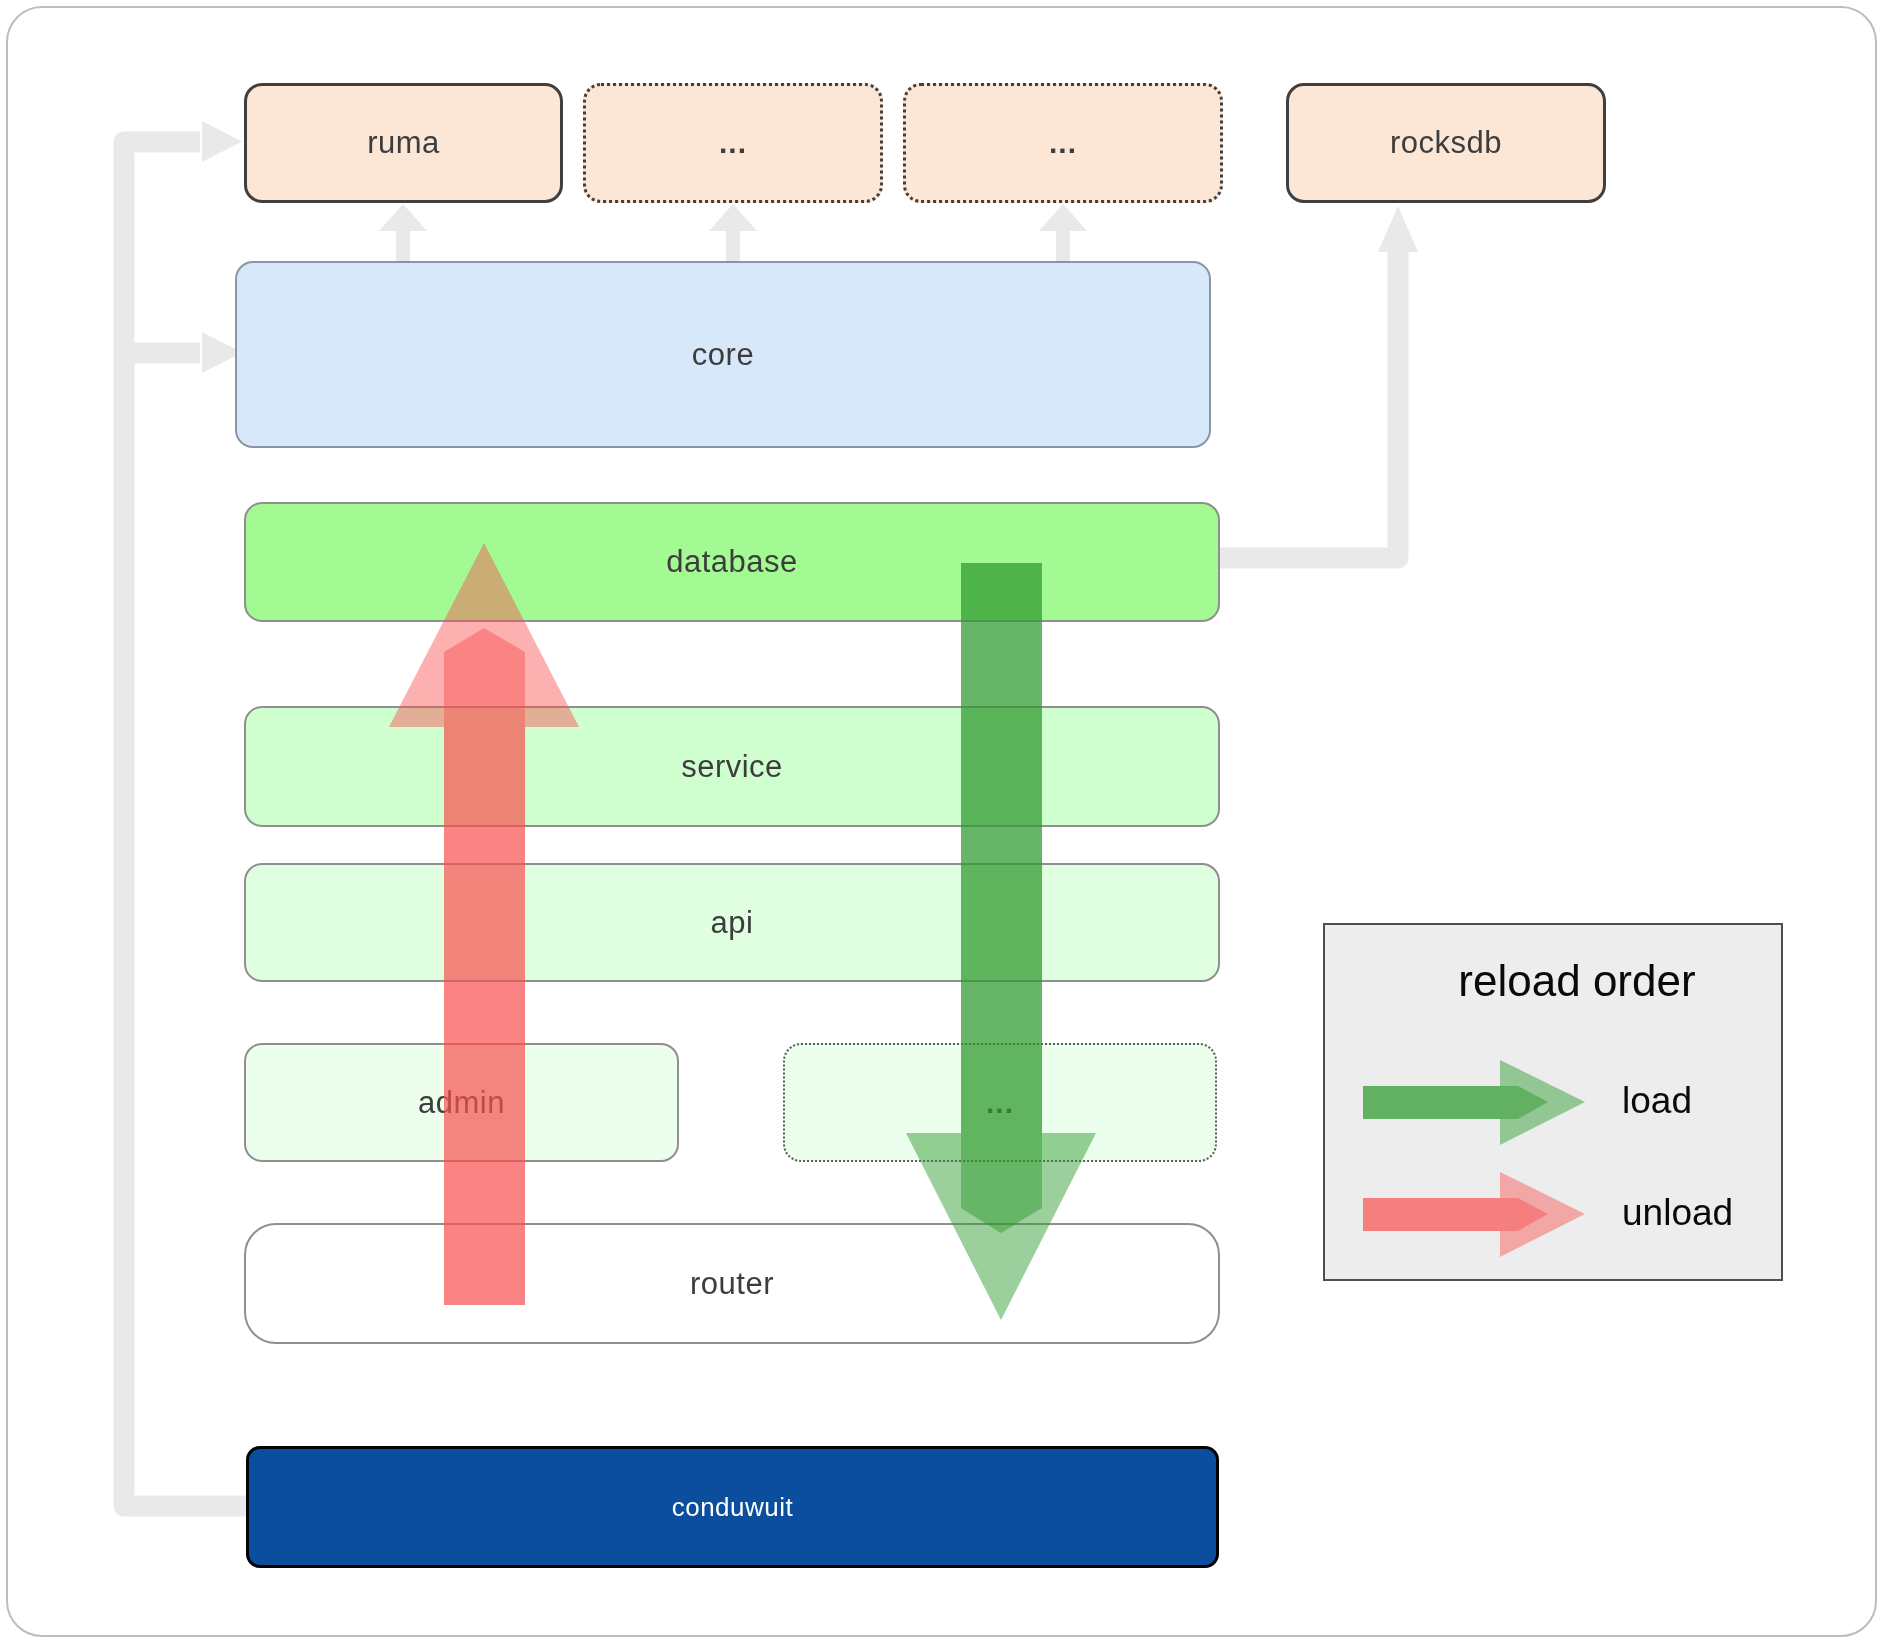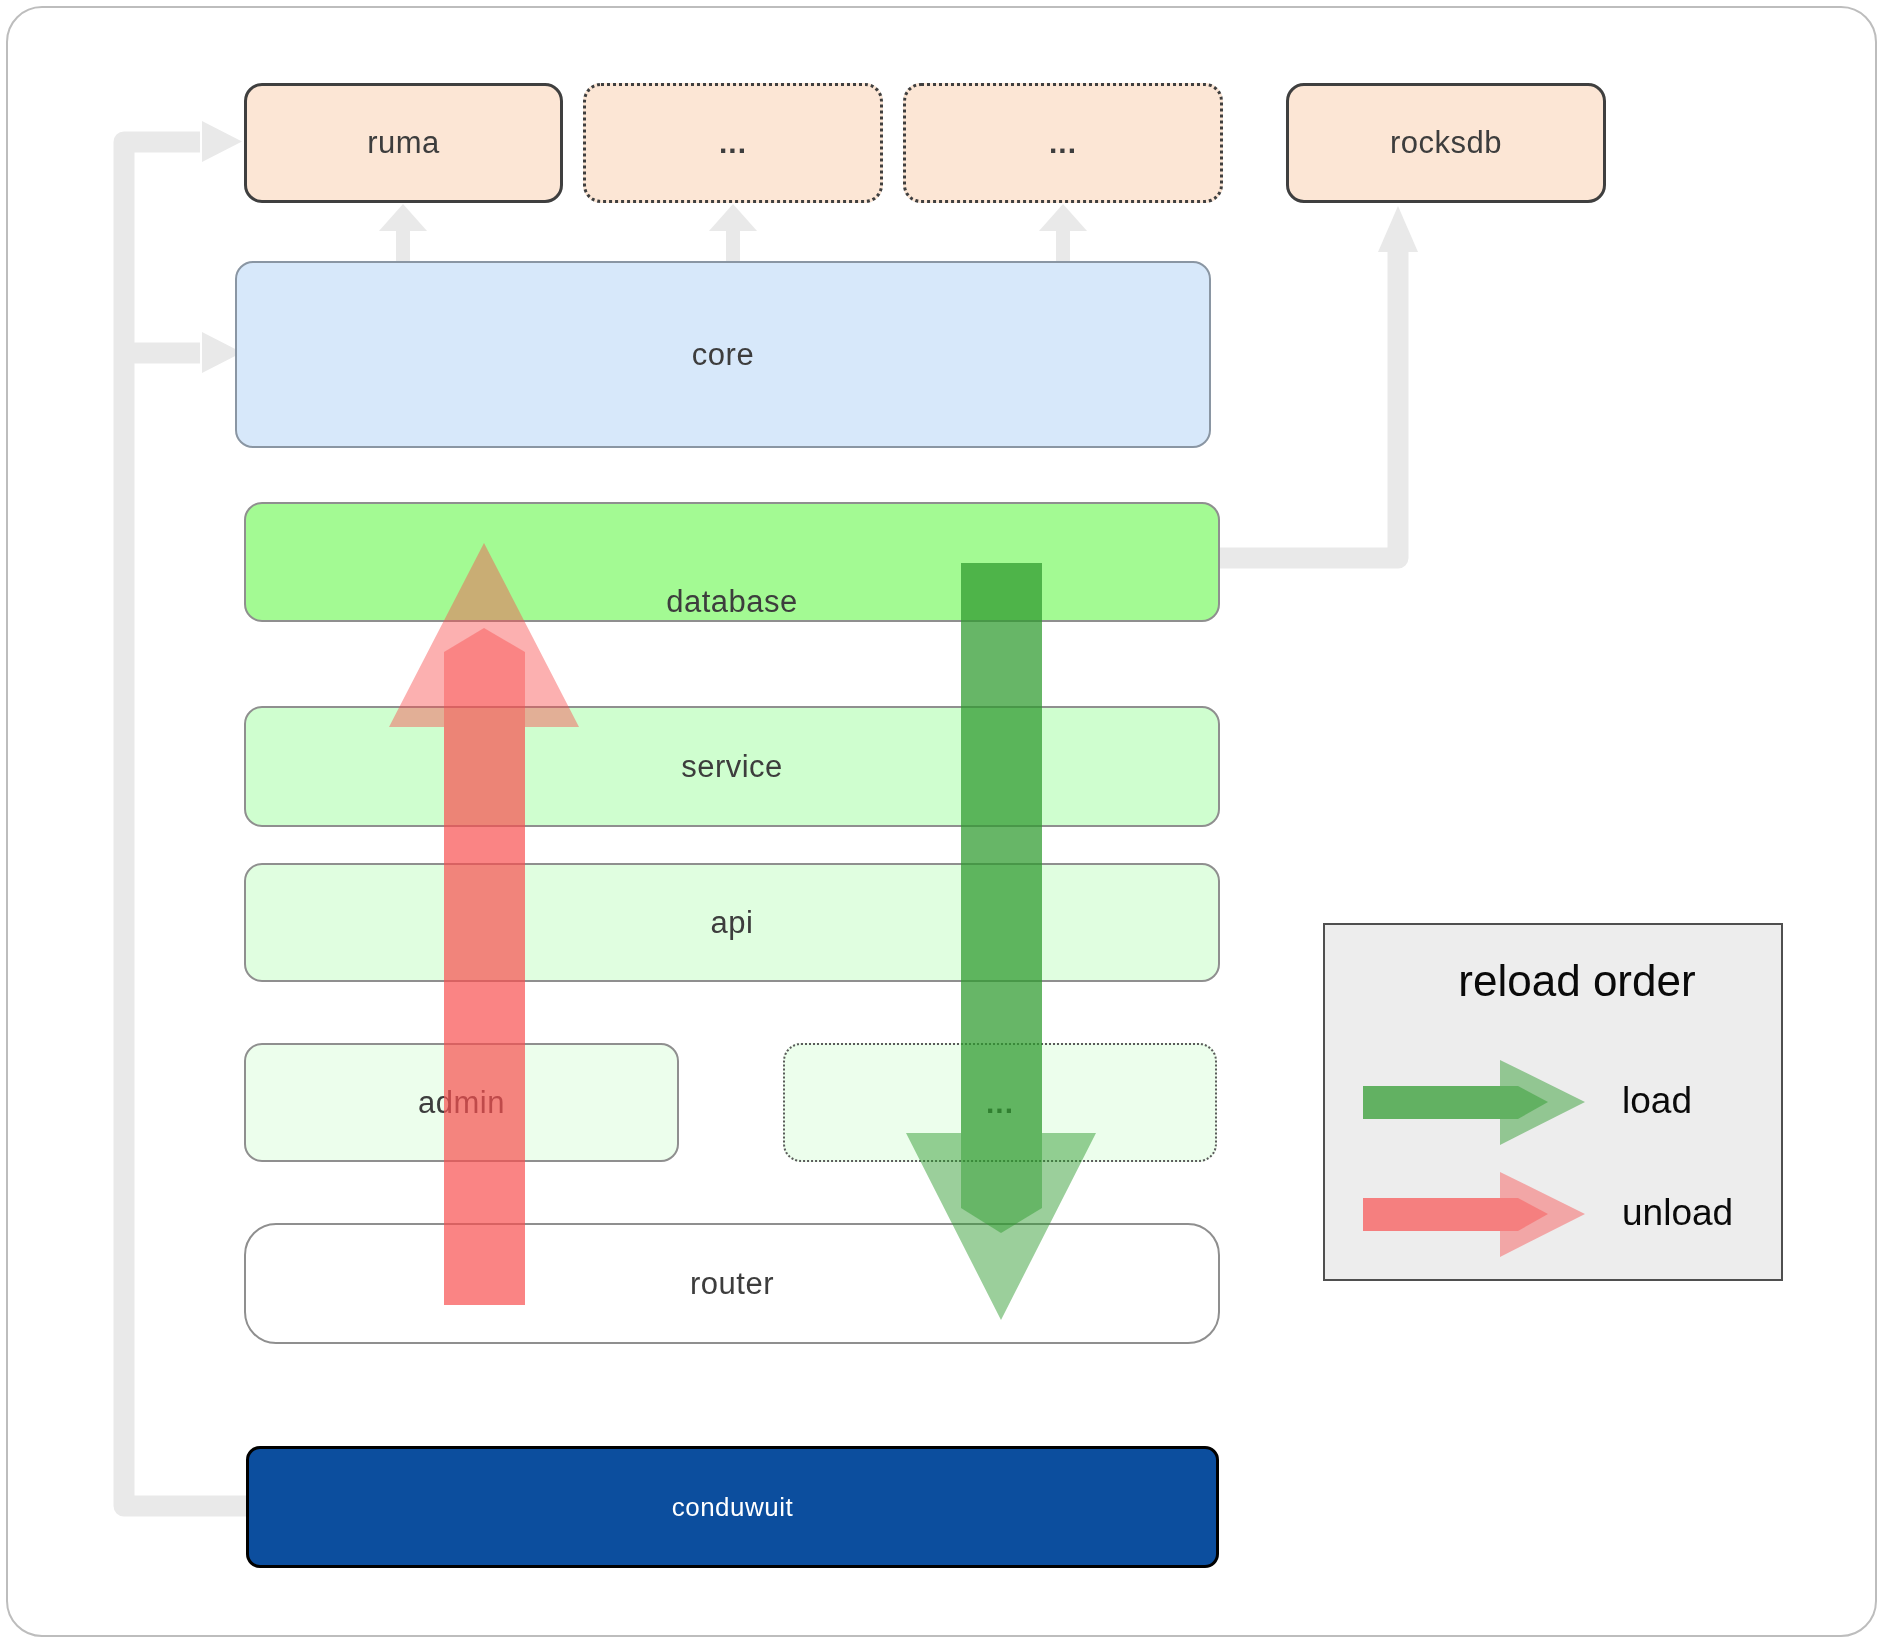--- a/index.html
+++ b/index.html
@@ -17,21 +17,21 @@
     position:absolute; display:flex; align-items:center; justify-content:center;
     box-sizing:border-box; border-radius:18px; z-index:2;
     font-size:31px; color:#3d3d3d; letter-spacing:0.5px;
   }
   .node.peach{background:var(--peach); border:3px solid #3f3f3f;}
   .node.peach.dotted{border:3px dotted #3f3f3f;}
   .node.gray-border{border:2px solid #8f8f8f;}
   .node.green-dotted{border:2px dotted #5a5a5a;}
   .dots{font-weight:700; font-size:30px; letter-spacing:1px;}
   .node-core{background:var(--core_blue); border-color:#8a96a3 !important;}
-  .node-database{background:var(--database_green);align-items:flex-end;}
+  .node-database{background:var(--database_green);}
   .node-service{background:var(--service_green);margin-top:24px;}
   .node-api{background:var(--api_green);}
   .node-admin{background:var(--admin_green);justify-content:center;}
   .node-ellipsis3{background:var(--admin_green);}
   .node-router{background:#ffffff;border-radius:32px;}
   .node-conduwuit{
     background:var(--conduwuit_blue); border:3px solid #000000; border-radius:14px;
     color:#ffffff; font-size:26px;
   }
   #arrow-layer{z-index:4;}

